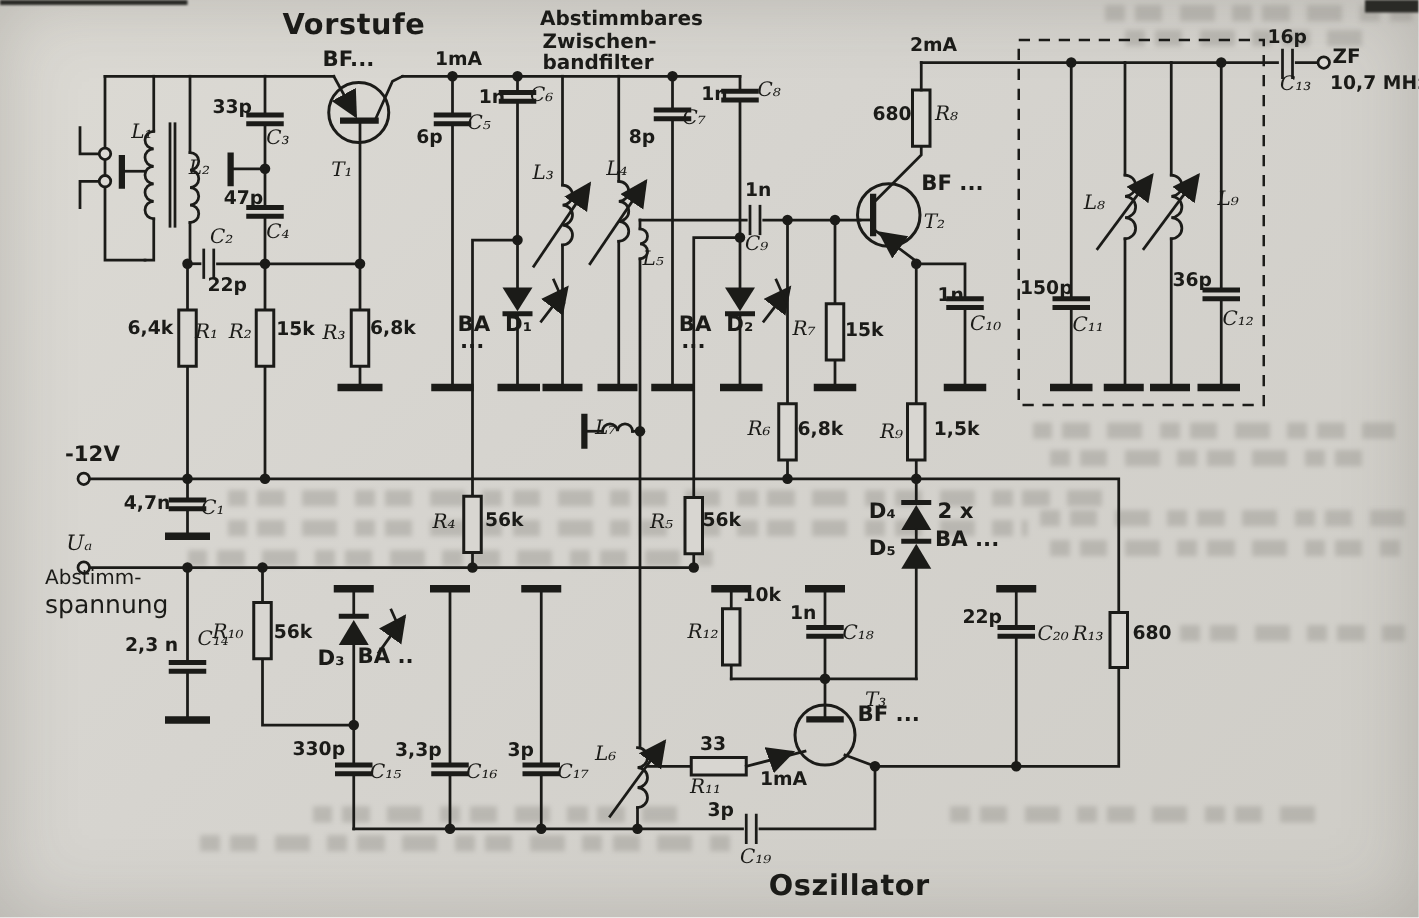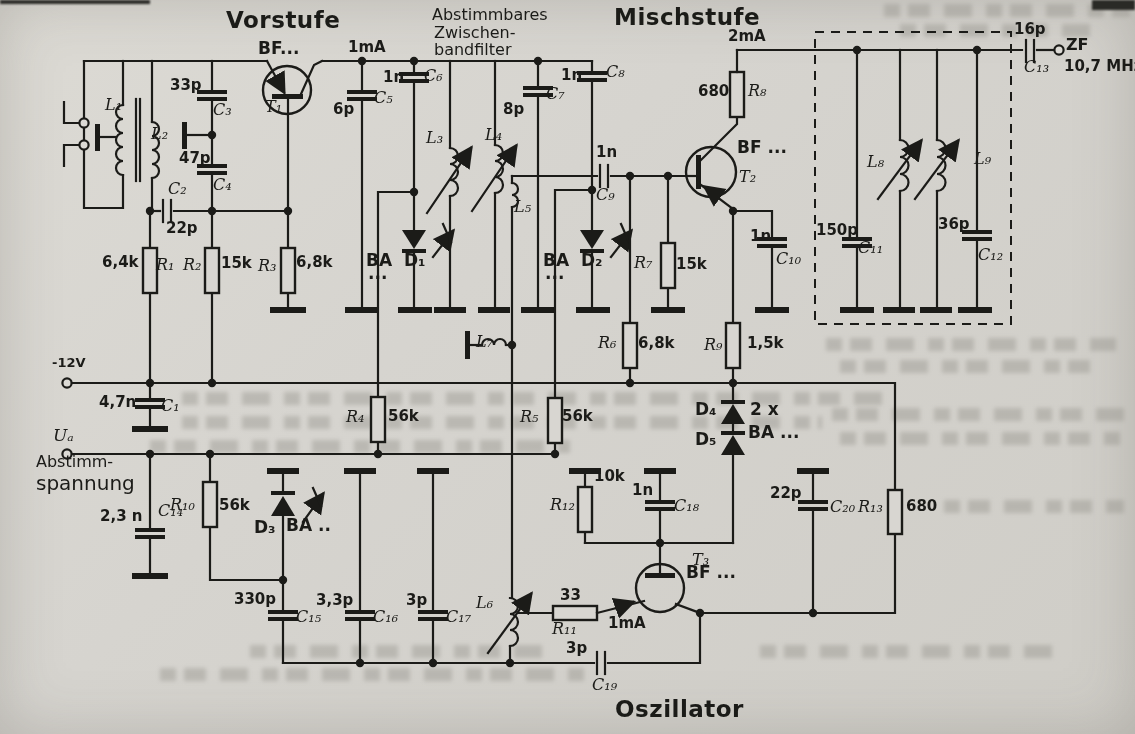--- a/index.html
+++ b/index.html
@@ -4,21 +4,21 @@
 <style>
   html,body{margin:0;padding:0}
   #page{position:relative;width:1135px;height:734px;overflow:hidden;
     background:linear-gradient(135deg,#dcdad4 0%,#d6d4cf 40%,#cfcdc7 100%);
     font-family:"DejaVu Sans","Liberation Sans",sans-serif;color:#1b1b18;
     box-shadow:inset 0 0 60px rgba(90,88,80,.25)}
   .lb{position:absolute;white-space:nowrap;line-height:1.05;color:#1b1b18}
   .ref{font-family:"DejaVu Serif","Liberation Serif",serif;font-style:italic;font-size:16px}
   .val{font-family:"DejaVu Sans","Liberation Sans",sans-serif;font-weight:600;font-size:15px}
   .big{font-weight:700;font-size:23px;letter-spacing:.5px}
-  .mid{font-weight:400;font-size:16px}
+  .mid{font-weight:700;font-size:16px}
   .dev{font-weight:600;font-size:17px}
   svg{position:absolute;left:0;top:0}
   .w{stroke:#1b1b18;stroke-width:2.2;fill:none;stroke-linecap:square}
   .wf{stroke:none;fill:#1b1b18}
   .box{fill:#d8d6d1;stroke:#1b1b18;stroke-width:2.4}
   .circ{fill:none;stroke:#1b1b18;stroke-width:2.4}
   .term{fill:#dcdad5;stroke:#1b1b18;stroke-width:2.2}
   .smudge{position:absolute;height:13px;filter:blur(2px);opacity:.38;
     background:repeating-linear-gradient(90deg,#8f8d86 0 16px,transparent 16px 24px,#8f8d86 24px 46px,transparent 46px 60px,#8f8d86 60px 88px,transparent 88px 102px)}
   .inkblot{position:absolute;background:#2a2a26;filter:blur(1px)}
@@ -415,45 +415,44 @@
     </g>
     <g>
       <rect class="box" x="888" y="490" width="14" height="44"></rect>
     </g>
   </svg>
 
   <div class="lb big" style="left:226px;top:8px">Vorstufe</div>
   <div class="lb mid" style="left:432px;top:7px">Abstimmbares</div>
   <div class="lb mid" style="left:434px;top:25px">Zwischen-</div>
   <div class="lb mid" style="left:434px;top:42px">bandfilter</div>
-  <div class="lb big" style="left:614px;top:5px">Mischstufe</div>
   <div class="lb big" style="left:615px;top:697px">Oszillator</div>
 
   <div class="lb dev" style="left:258px;top:40px">BF...</div>
-  <div class="lb ref" style="left:265px;top:99px">T₁</div>
+  <div class="lb ref" style="left:265px;top:128px">T₁</div>
   <div class="lb val" style="left:348px;top:40px">1mA</div>
 
   <div class="lb ref" style="left:105px;top:97px">L₁</div>
   <div class="lb ref" style="left:151px;top:126px">L₂</div>
 
   <div class="lb val" style="left:170px;top:78px">33p</div>
   <div class="lb ref" style="left:213px;top:102px">C₃</div>
   <div class="lb val" style="left:179px;top:151px">47p</div>
   <div class="lb ref" style="left:213px;top:177px">C₄</div>
   <div class="lb ref" style="left:168px;top:181px">C₂</div>
   <div class="lb val" style="left:166px;top:221px">22p</div>
 
   <div class="lb val" style="left:102px;top:255px">6,4k</div>
   <div class="lb ref" style="left:156px;top:257px">R₁</div>
   <div class="lb ref" style="left:183px;top:257px">R₂</div>
   <div class="lb val" style="left:221px;top:256px">15k</div>
   <div class="lb ref" style="left:258px;top:258px">R₃</div>
   <div class="lb val" style="left:296px;top:255px">6,8k</div>
 
-  <div class="lb val" style="left:52px;top:356px;font-size:13px">-12V</div>
+  <div class="lb val" style="left:52px;top:356px;font-size:17px">-12V</div>
   <div class="lb val" style="left:99px;top:395px">4,7n</div>
   <div class="lb ref" style="left:161px;top:398px">C₁</div>
   <div class="lb ref" style="left:53px;top:427px;font-size:17px">Uₐ</div>
   <div class="lb" style="left:36px;top:454px;font-size:16px">Abstimm-</div>
   <div class="lb" style="left:36px;top:473px;font-size:20px">spannung</div>
   <div class="lb val" style="left:100px;top:509px">2,3 n</div>
   <div class="lb ref" style="left:158px;top:503px">C₁₄</div>
   <div class="lb ref" style="left:170px;top:497px">R₁₀</div>
   <div class="lb val" style="left:219px;top:498px">56k</div>
   <div class="lb dev" style="left:254px;top:519px">D₃</div>
@@ -502,21 +501,21 @@
   <div class="lb ref" style="left:739px;top:169px">T₂</div>
   <div class="lb val" style="left:728px;top:29px">2mA</div>
   <div class="lb val" style="left:698px;top:84px">680</div>
   <div class="lb ref" style="left:748px;top:83px">R₈</div>
   <div class="lb val" style="left:750px;top:229px">1n</div>
   <div class="lb ref" style="left:776px;top:251px">C₁₀</div>
   <div class="lb ref" style="left:704px;top:337px">R₉</div>
   <div class="lb val" style="left:747px;top:336px">1,5k</div>
 
   <div class="lb val" style="left:816px;top:223px">150p</div>
-  <div class="lb ref" style="left:858px;top:240px">C₁₁</div>
+  <div class="lb ref" style="left:858px;top:252px">C₁₁</div>
   <div class="lb ref" style="left:867px;top:154px">L₈</div>
   <div class="lb ref" style="left:974px;top:151px">L₉</div>
   <div class="lb val" style="left:938px;top:217px">36p</div>
   <div class="lb ref" style="left:978px;top:247px">C₁₂</div>
 
   <div class="lb val" style="left:1014px;top:22px">16p</div>
   <div class="lb ref" style="left:1024px;top:59px">C₁₃</div>
   <div class="lb val" style="left:1066px;top:37px;font-size:16px">ZF</div>
   <div class="lb val" style="left:1064px;top:59px">10,7 MHz</div>
 

